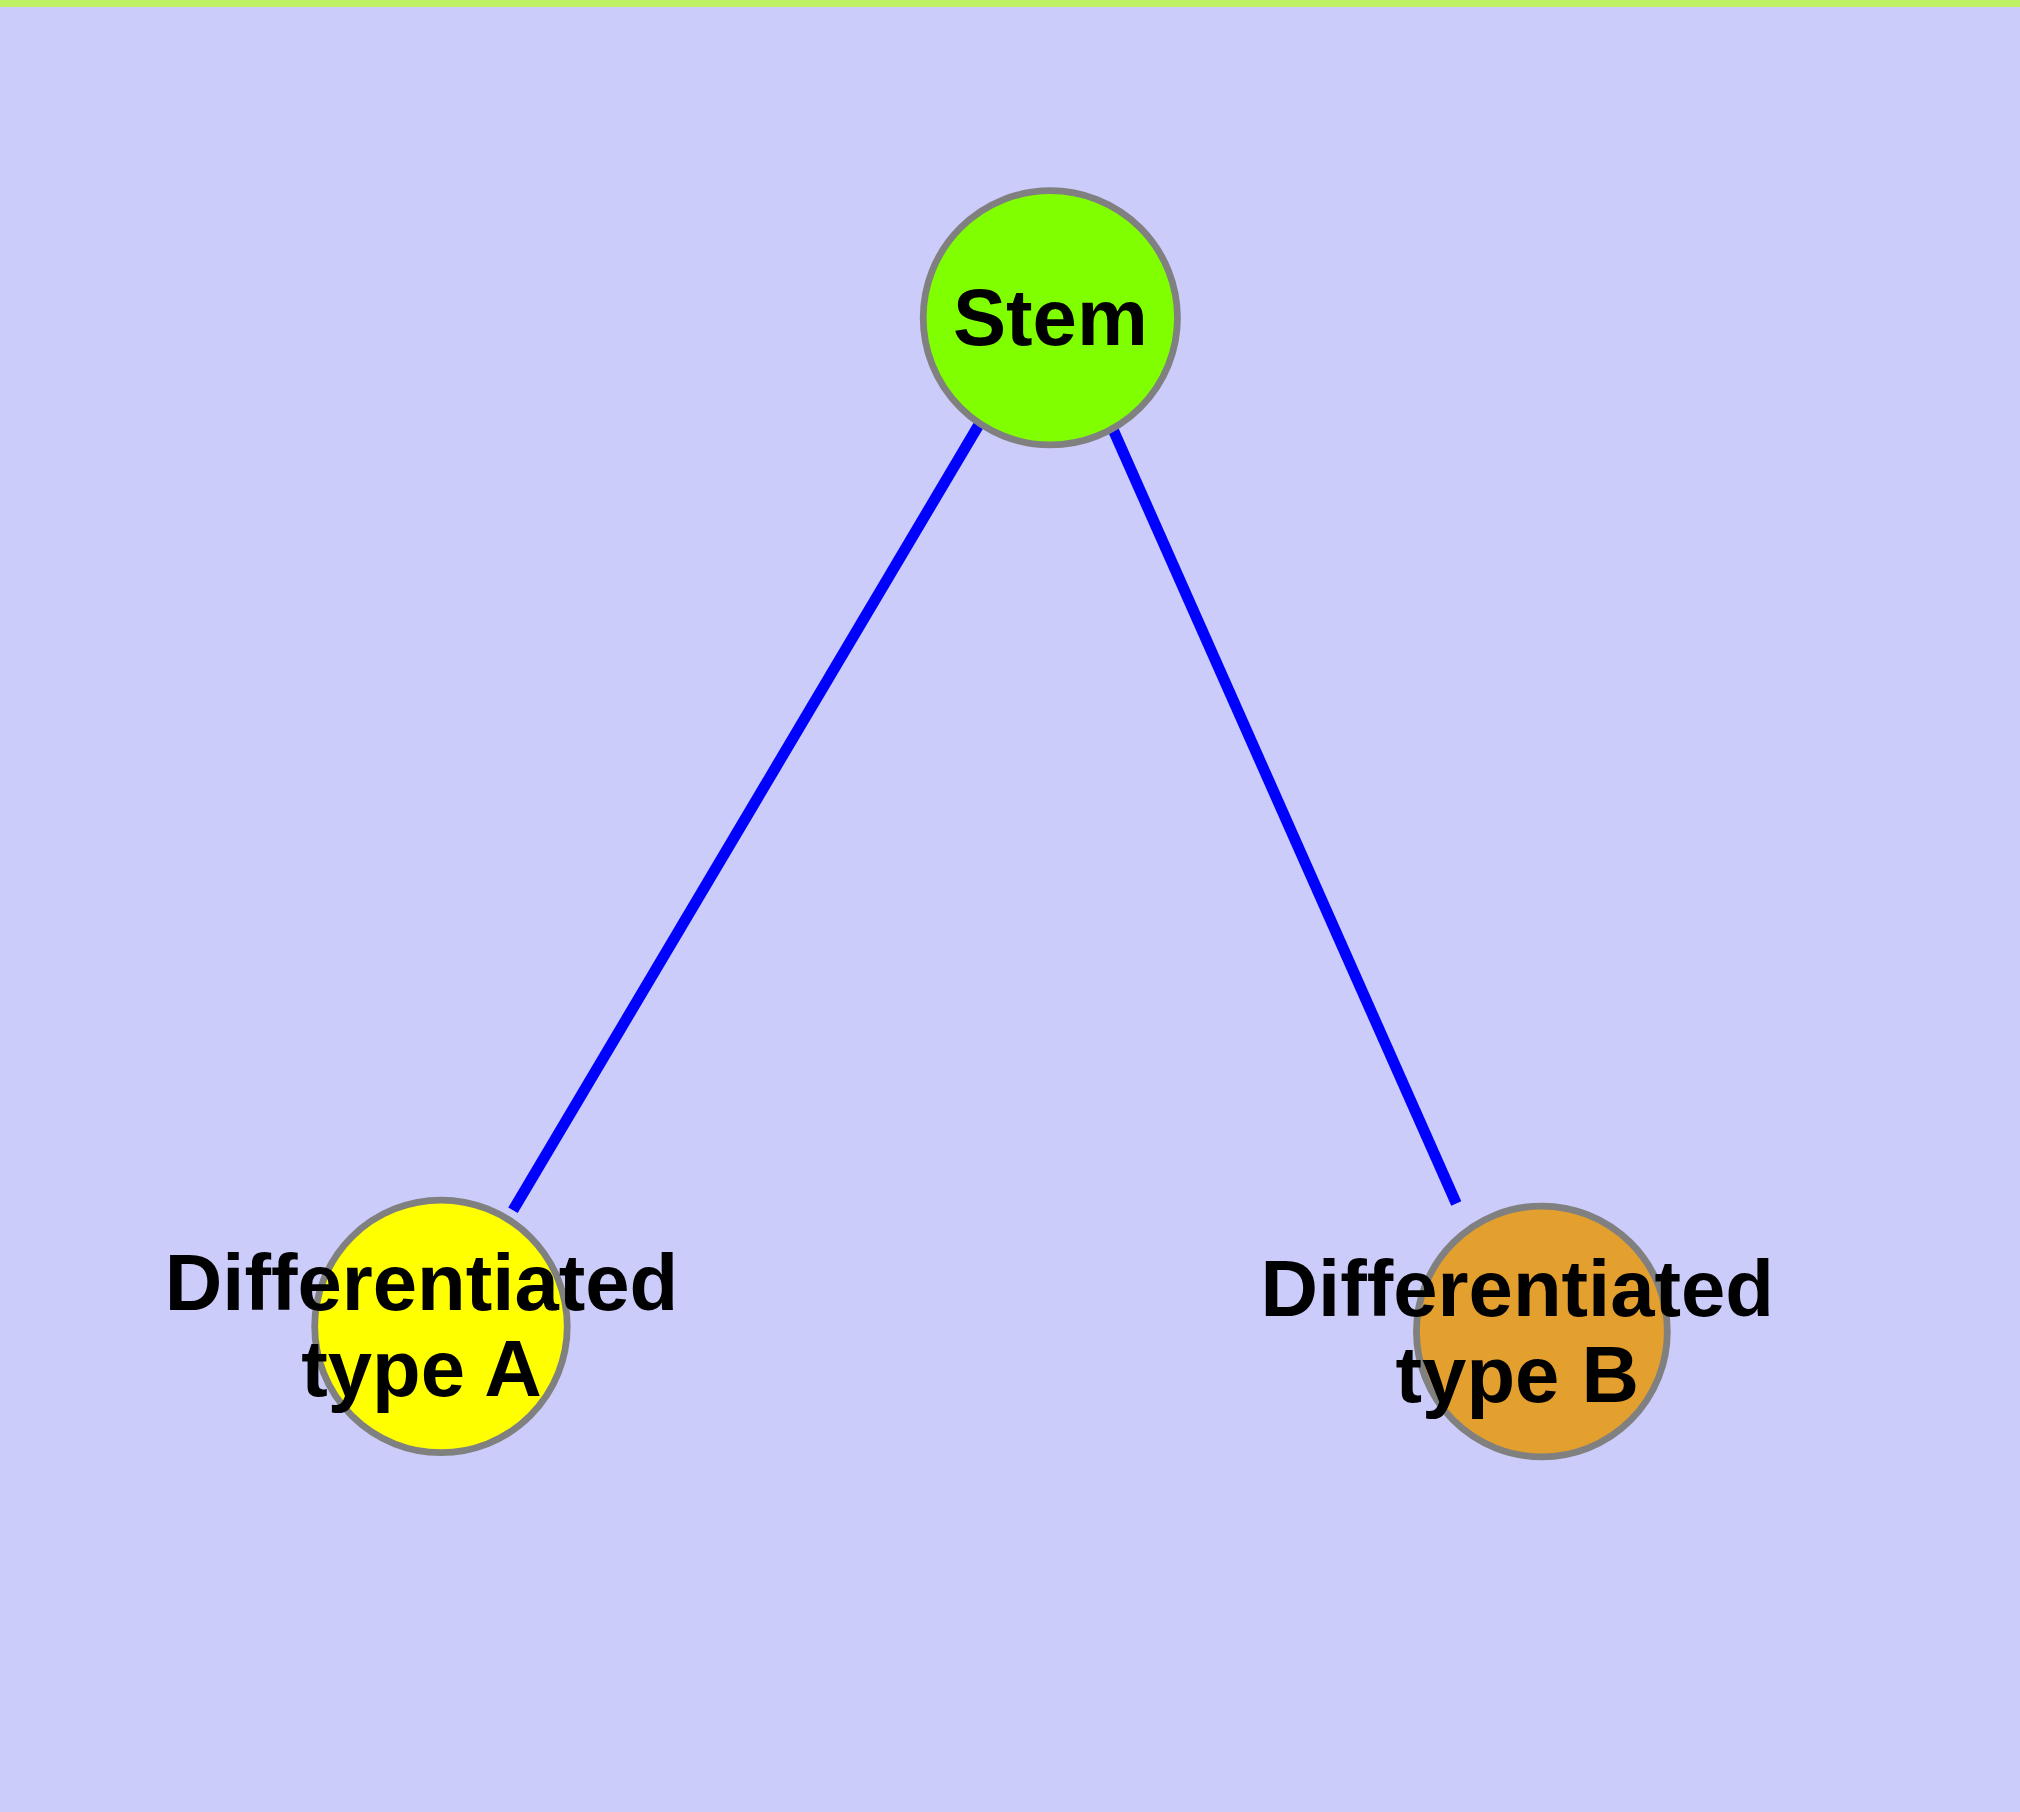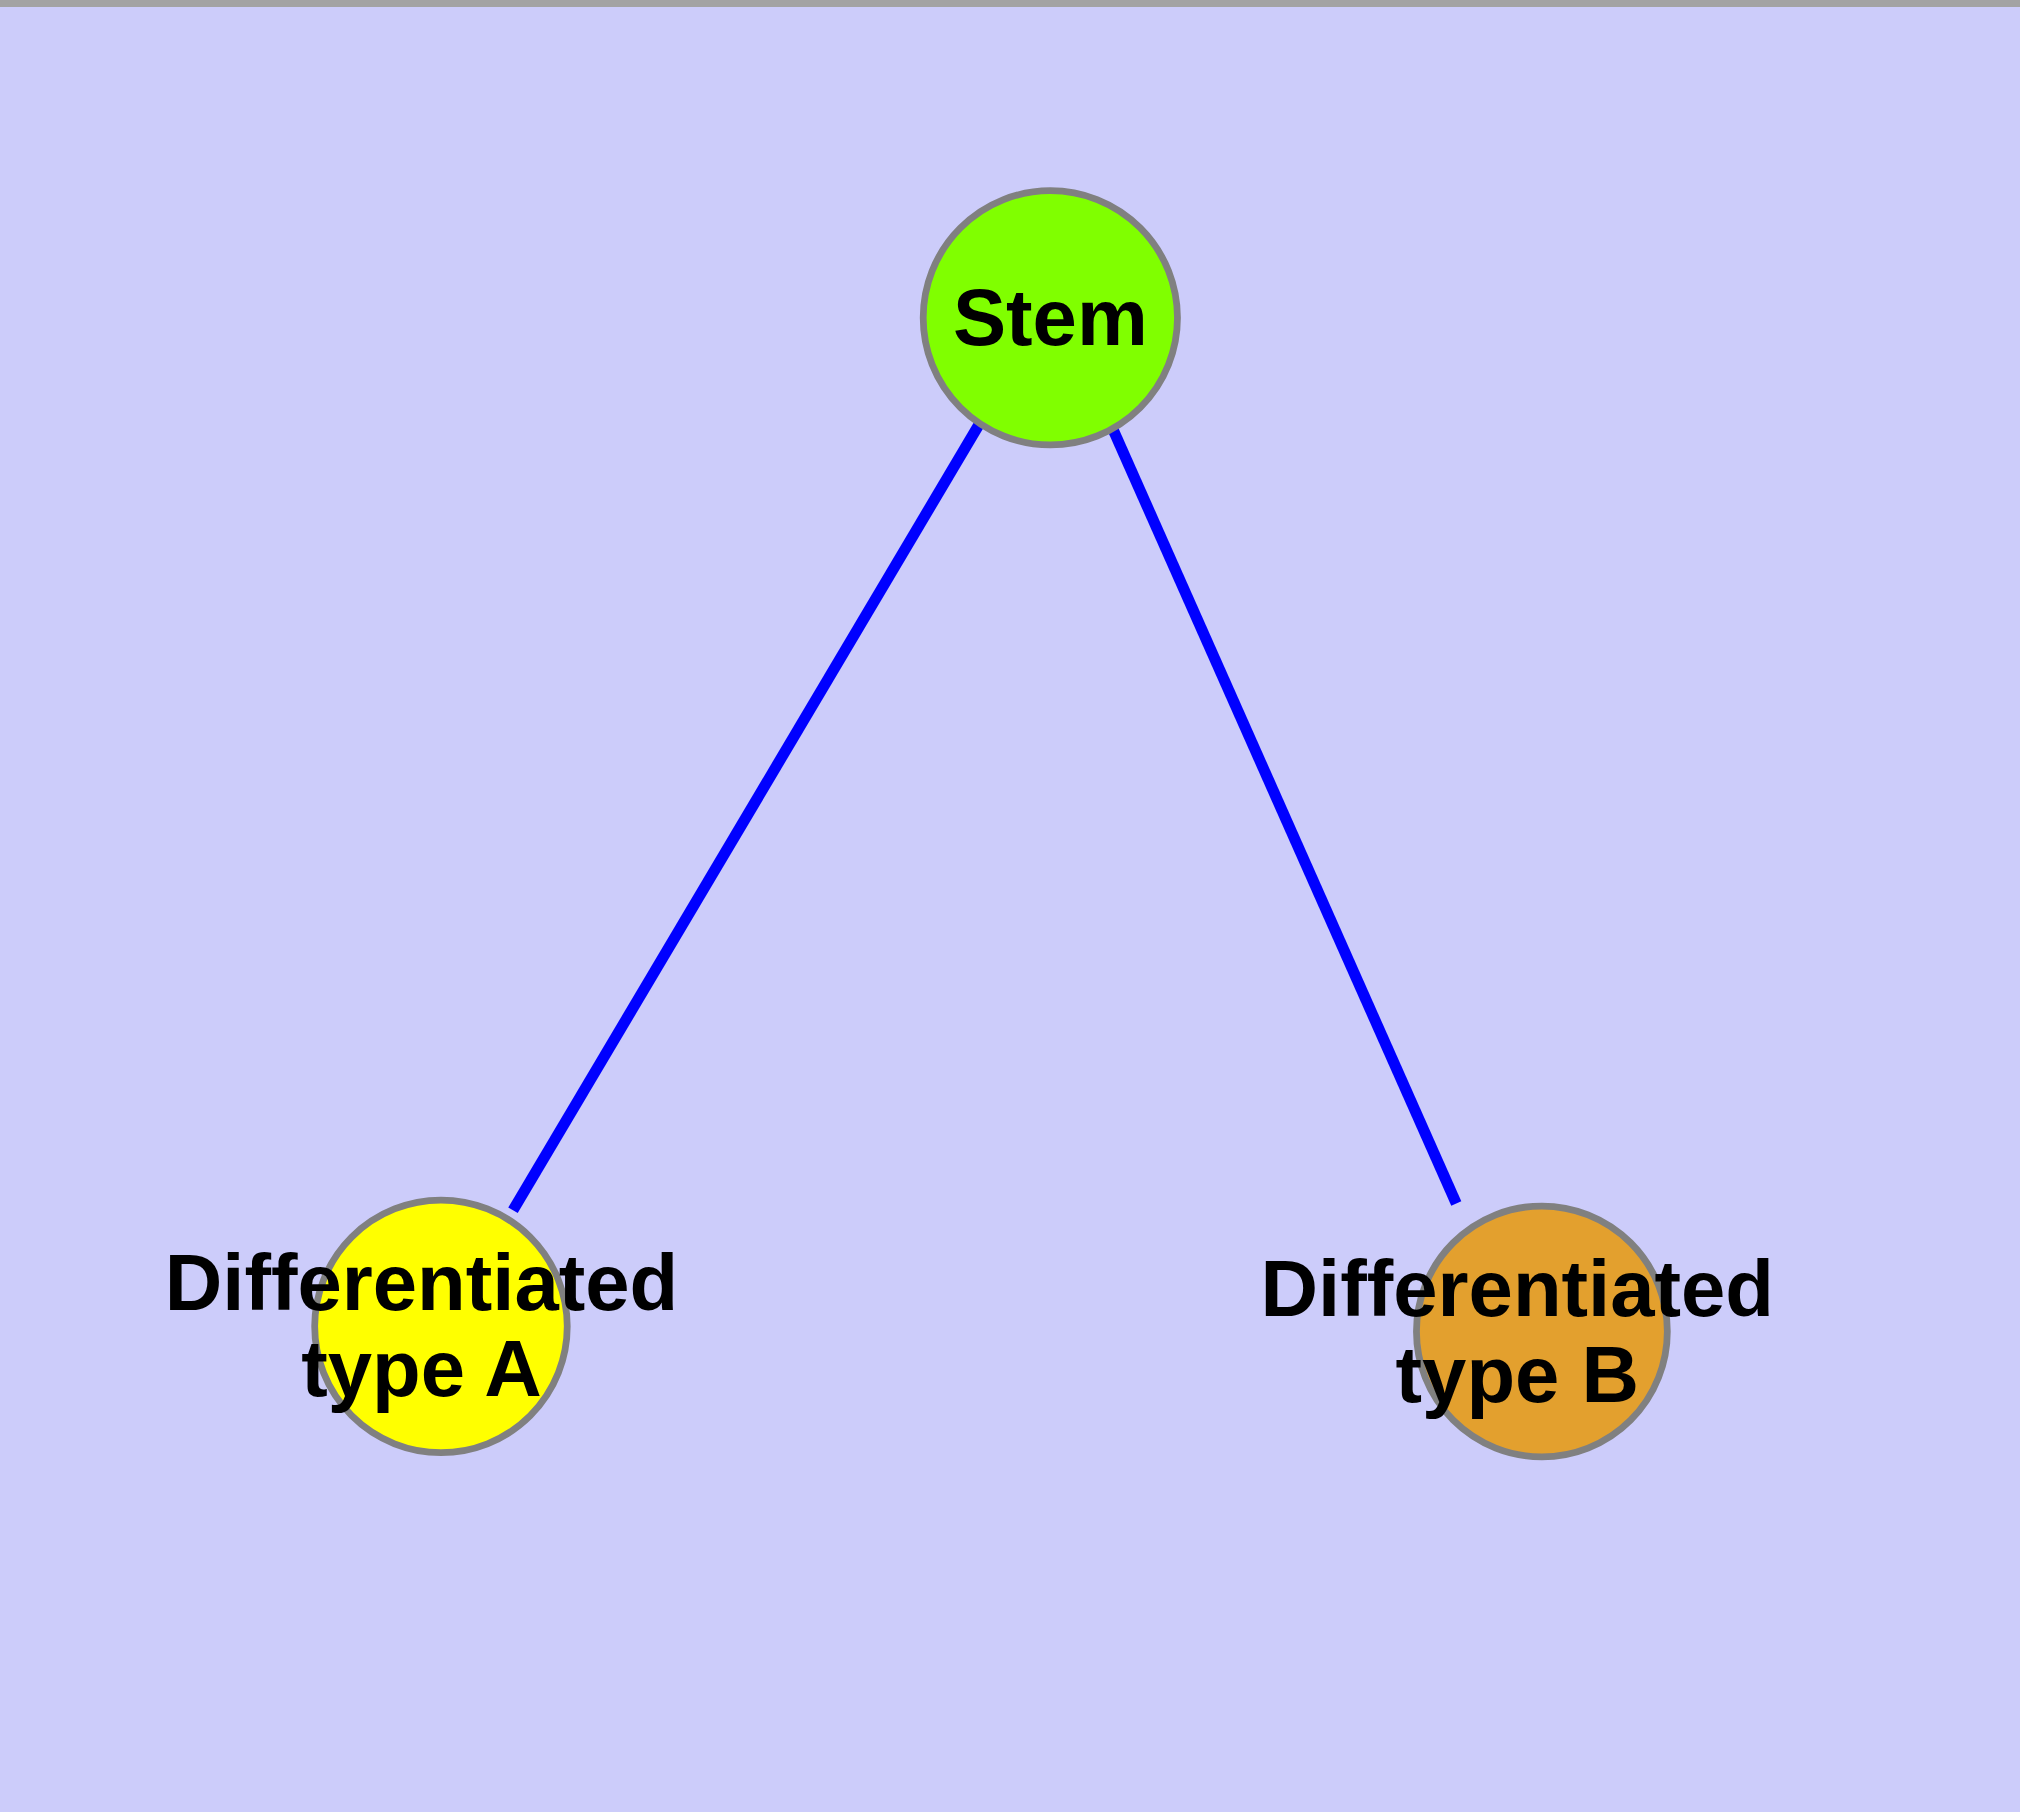--- a/index.html
+++ b/index.html
@@ -34,21 +34,21 @@
   .node-label {
     font-weight: bold;
     fill: #000000;
     font-family: "Liberation Sans", "DejaVu Sans", sans-serif;
     paint-order: normal;
   }
 </style>
 </head>
 <body>
 
-<div id="canvas" style="width: 2021px; height: 1812px; background: #a3a3a3;">
+<div id="canvas" style="width: 2021px; height: 1812px; background: #bef264;">
 
   <div id="graph-bg" style="background: rgb(204, 204, 250);"></div>
 
   <svg id="graph-svg" viewBox="0 0 2384 2138" xmlns="http://www.w3.org/2000/svg">
 
     <g>
       <line id="edge-0" stroke="#0000ff" stroke-width="13" stroke-linecap="butt" x1="1156" y1="499" x2="605" y2="1428"></line>
       <line id="edge-1" stroke="#0000ff" stroke-width="13" stroke-linecap="butt" x1="1310" y1="500" x2="1718" y2="1420"></line>
     </g>
 

